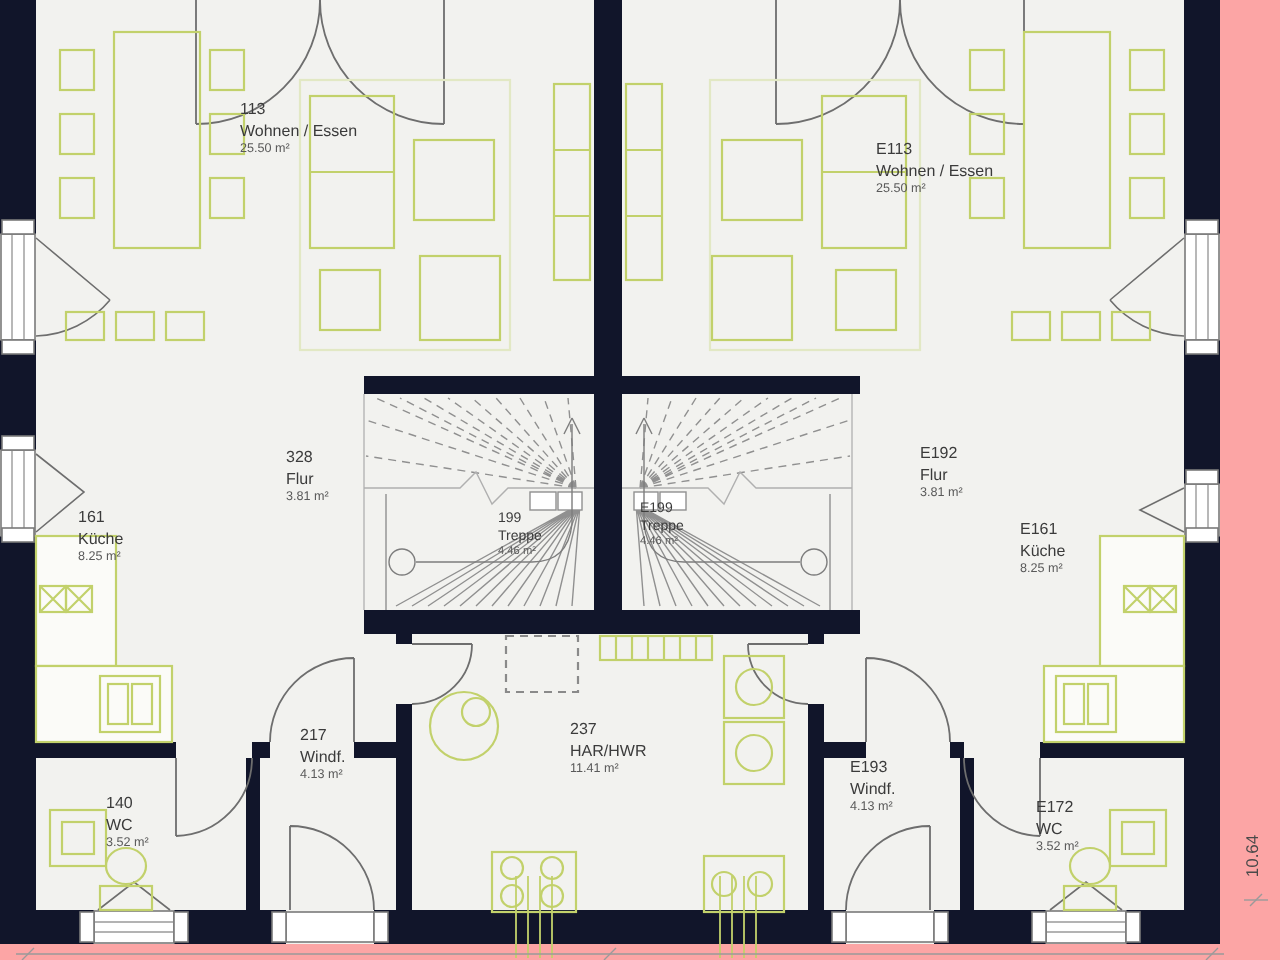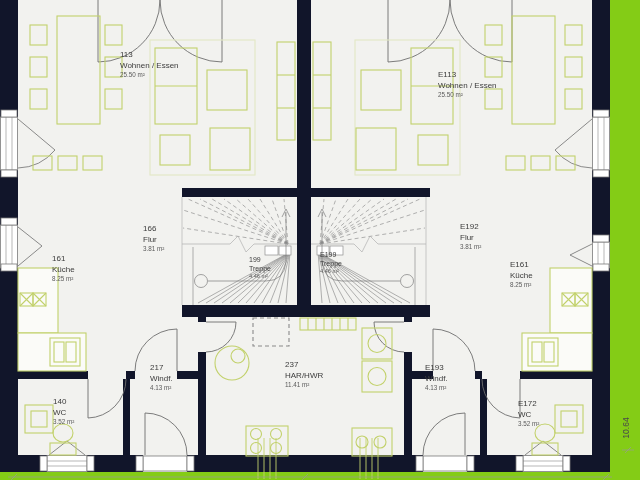--- a/index.html
+++ b/index.html
@@ -1,16 +1,16 @@
 <!DOCTYPE html>
 <html><head>
 <meta charset="utf-8">
 <style>
   html,body{margin:0;padding:0;background:#ffffff;}
-  #canvas{position:relative;width:640px;height:480px;background:#84cc16;overflow:hidden;
+  #canvas{position:relative;width:640px;height:480px;background:#fca5a5;overflow:hidden;
           font-family:"Liberation Sans",sans-serif;}
   #plan-svg{position:absolute;left:0;top:0;}
   .room-label{position:absolute;font-size:8px;line-height:1.32;color:#3b3b3b;white-space:nowrap;z-index:5;}
   .room-label .num,.room-label .nm{display:block;}
   .room-label .area{display:block;font-size:6.3px;color:#5a5a5a;}
   .room-label.small{font-size:7px;}
   .room-label.small .area{font-size:5.6px;}
 </style>
 </head>
 <body>
@@ -307,30 +307,30 @@
     <span class="num">113</span>
     <span class="nm">Wohnen / Essen</span>
     <span class="area">25.50 m²</span>
   </div>
   <div class="room-label" style="left:438px;top:70px">
     <span class="num">E113</span>
     <span class="nm">Wohnen / Essen</span>
     <span class="area">25.50 m²</span>
   </div>
   <div class="room-label" style="left:143px;top:224px">
-    <span class="num">166</span>
+    <span class="num">328</span>
     <span class="nm">Flur</span>
     <span class="area">3.81 m²</span>
   </div>
   <div class="room-label" style="left:460px;top:222px">
     <span class="num">E192</span>
     <span class="nm">Flur</span>
     <span class="area">3.81 m²</span>
   </div>
-  <div class="room-label" style="left:52px;top:254px">
+  <div class="room-label" style="left:39px;top:254px">
     <span class="num">161</span>
     <span class="nm">Küche</span>
     <span class="area">8.25 m²</span>
   </div>
   <div class="room-label" style="left:510px;top:260px">
     <span class="num">E161</span>
     <span class="nm">Küche</span>
     <span class="area">8.25 m²</span>
   </div>
   <div class="room-label small" style="left:249px;top:255px">
@@ -341,21 +341,21 @@
   <div class="room-label small" style="left:320px;top:250px">
     <span class="num">E199</span>
     <span class="nm">Treppe</span>
     <span class="area">4.46 m²</span>
   </div>
   <div class="room-label" style="left:150px;top:363px">
     <span class="num">217</span>
     <span class="nm">Windf.</span>
     <span class="area">4.13 m²</span>
   </div>
-  <div class="room-label" style="left:425px;top:363px">
+  <div class="room-label" style="left:425px;top:379px">
     <span class="num">E193</span>
     <span class="nm">Windf.</span>
     <span class="area">4.13 m²</span>
   </div>
   <div class="room-label" style="left:53px;top:397px">
     <span class="num">140</span>
     <span class="nm">WC</span>
     <span class="area">3.52 m²</span>
   </div>
   <div class="room-label" style="left:518px;top:399px">

